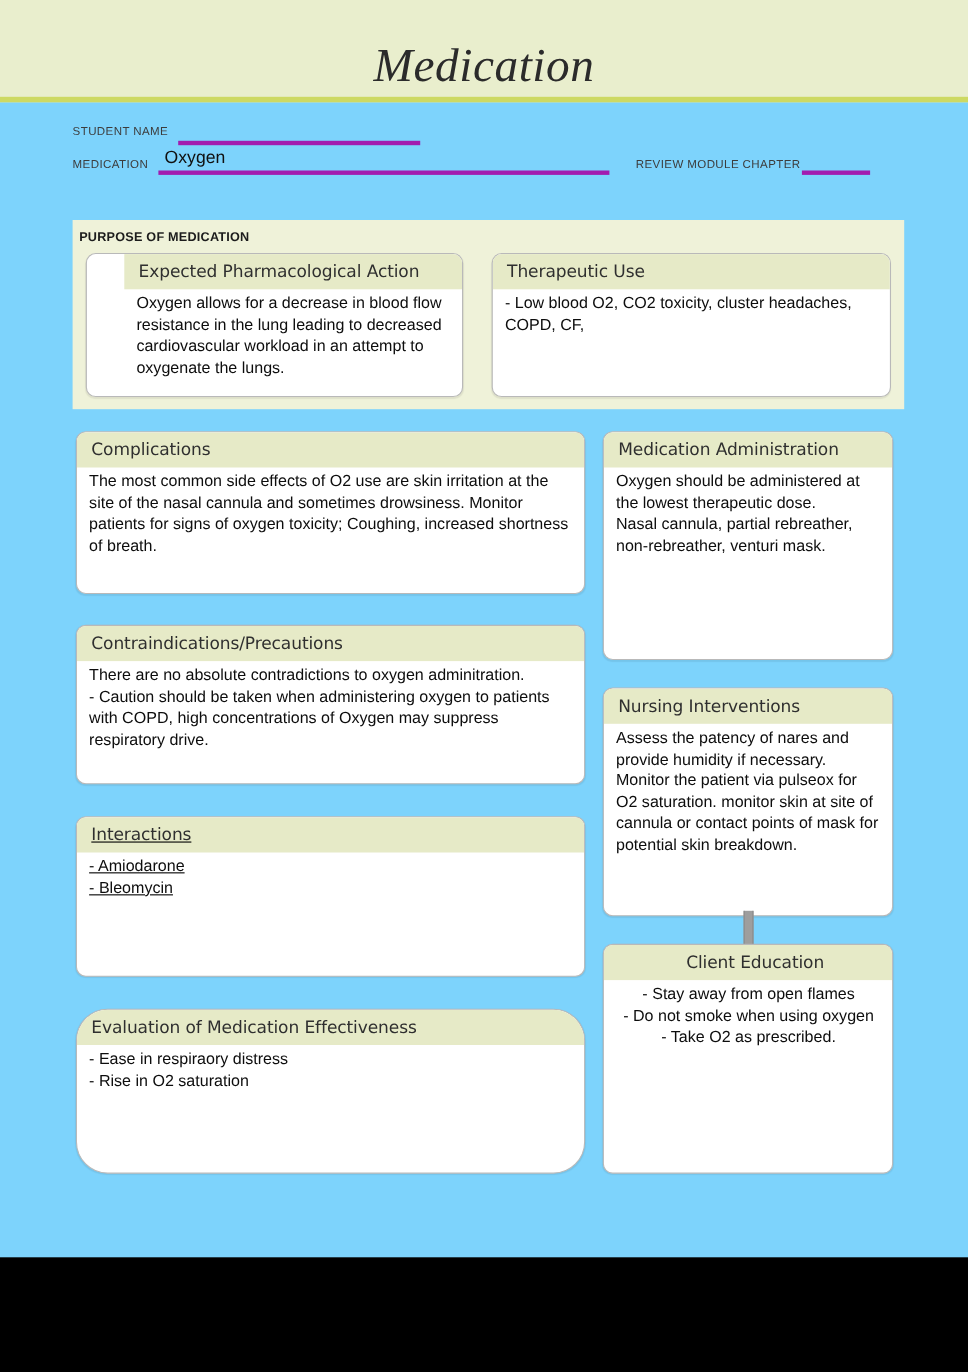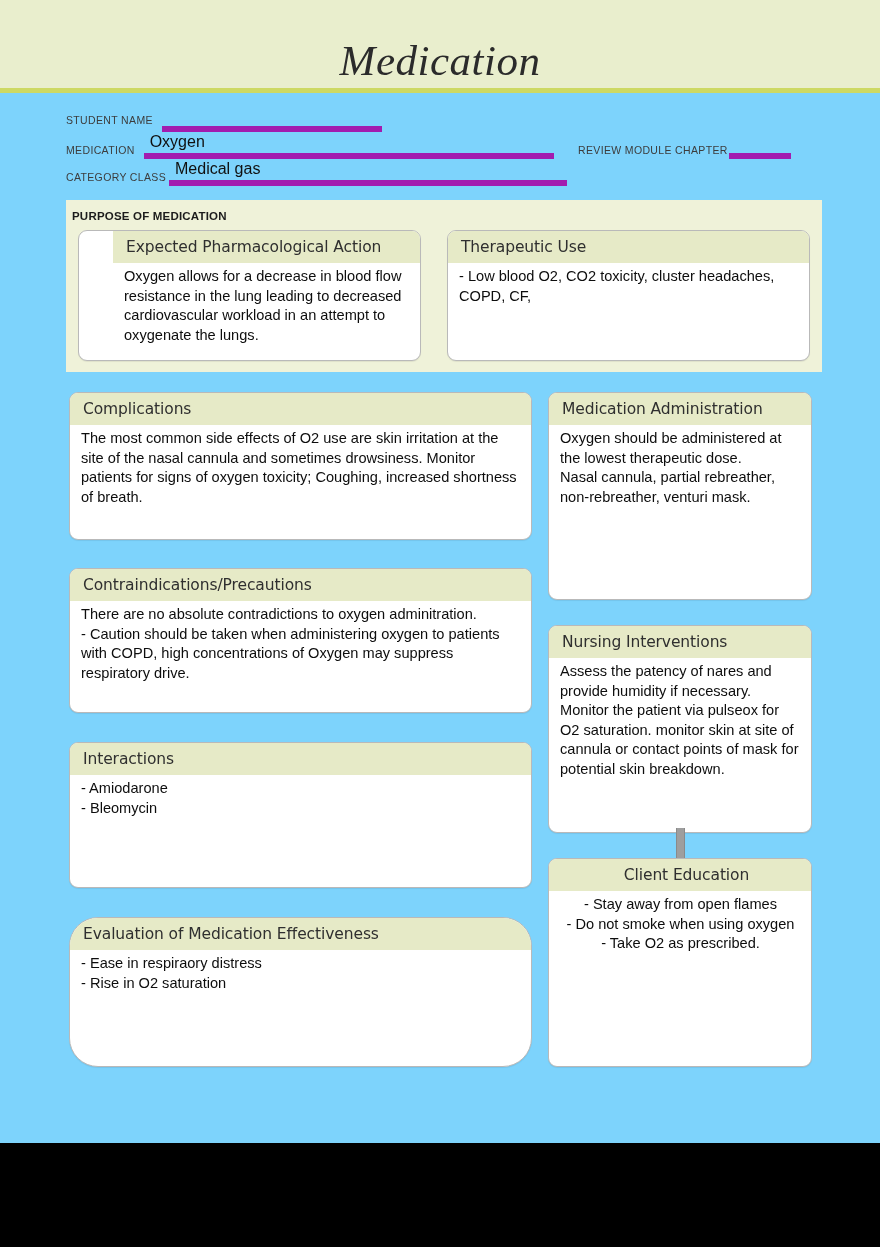--- a/index.html
+++ b/index.html
@@ -56,21 +56,21 @@
   .field-label {
     font-size: 10.5px;
     letter-spacing: 0.35px;
     color: #3c3c3c;
     font-family: "Liberation Sans", sans-serif;
     white-space: nowrap;
     line-height: 13px;
     padding-bottom: 2px;
   }
   .field-rule {
-    border-bottom: 6px solid #a21caf;
+    border-bottom: 4px solid #a21caf;
     position: relative;
     height: 100%;
   }
   .field-value {
     position: absolute;
     left: 6px;
     bottom: 2px;
     font-size: 16px;
     color: #101010;
     white-space: nowrap;
@@ -134,21 +134,21 @@
     white-space: pre-line;
   }
 
   
   #card-epa  { left: 78px;  top: 230px; width: 343px; height: 131px; padding-left: 34px; }
   #card-tu   { left: 447px; top: 230px; width: 363px; height: 131px; }
 
   
   #card-complications   { left: 69px; top: 392px; width: 463px; height: 148px; }
   #card-contraindications { left: 69px; top: 568px; width: 463px; height: 145px; }
-  #card-interactions    { left: 69px; top: 742px; width: 463px; height: 146px; }
+  #card-interactions    { left: 69px; top: 742px; width: 463px; height: 146px; text-decoration: underline; }
   #card-evaluation      { left: 69px; top: 917px; width: 463px; height: 150px; border-radius: 29px; }
 
   
   #card-administration { left: 548px; top: 392px; width: 264px; height: 208px; }
   #card-nursing        { left: 548px; top: 625px; width: 264px; height: 208px; }
   #card-education      { left: 548px; top: 858px; width: 264px; height: 209px; text-align: center; }
 
   
   .connector {
     position: absolute;
@@ -188,26 +188,20 @@
       </span>
     </div>
 
     <div class="field-row" id="row-medication">
       <span class="field-label">MEDICATION</span>
       <span class="field-rule">
         <span class="field-value">Oxygen</span>
       </span>
     </div>
 
-    <div class="field-row" id="row-category">
-      <span class="field-label">CATEGORY CLASS</span>
-      <span class="field-rule">
-        <span class="field-value">Medical gas</span>
-      </span>
-    </div>
 
     <div class="field-row" id="row-review">
       <span class="field-label">REVIEW MODULE CHAPTER</span>
       <span class="field-rule">
         <span class="field-value"></span>
       </span>
     </div>
 
   </div>
 

